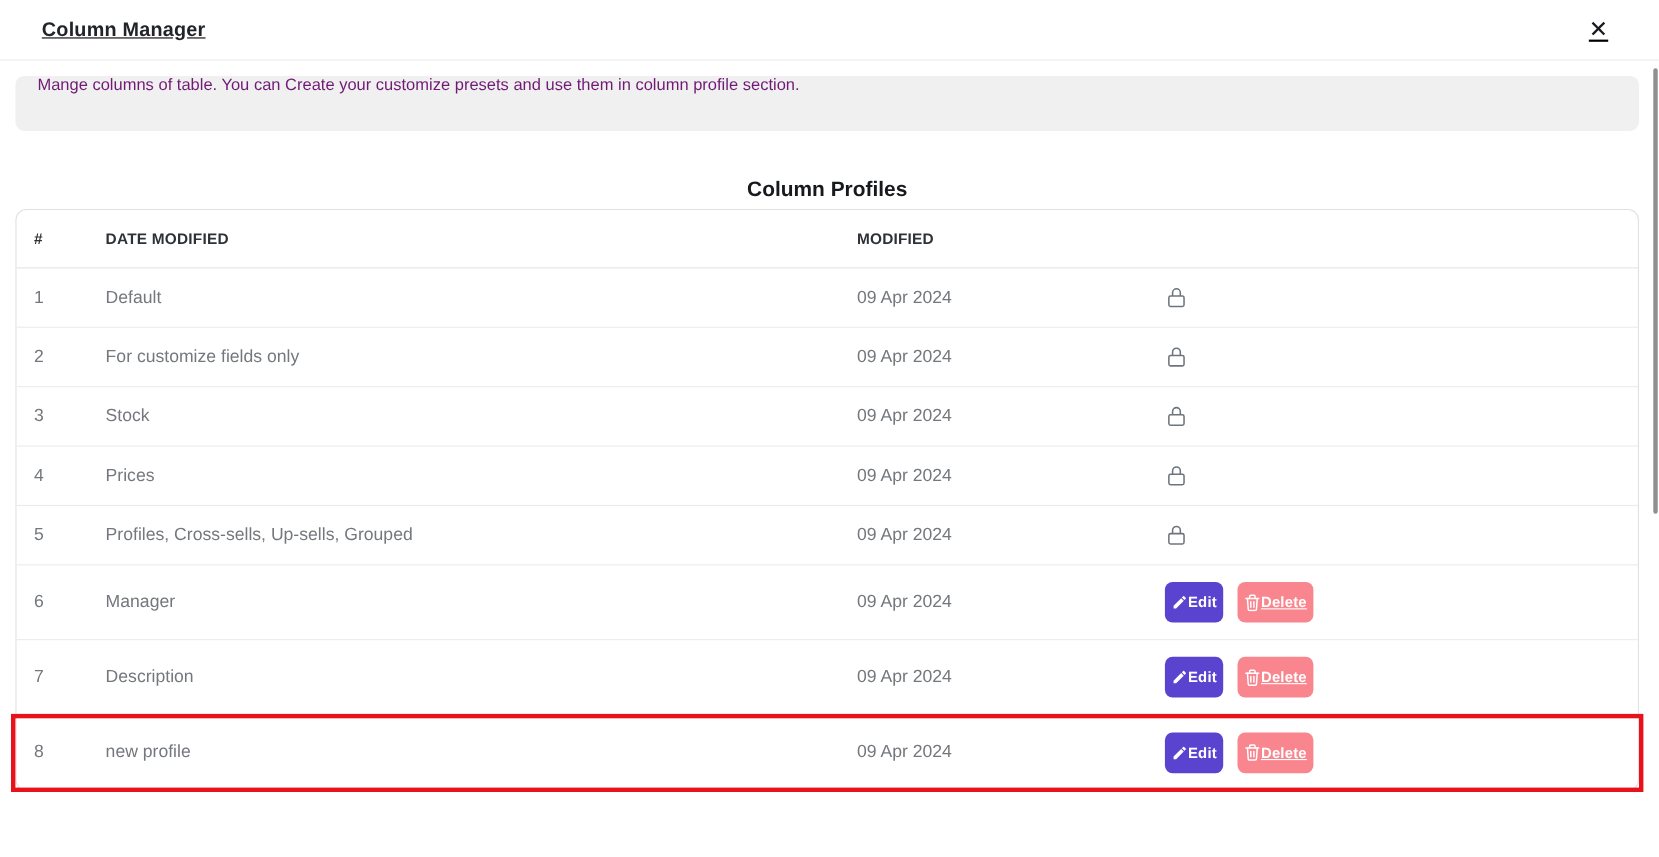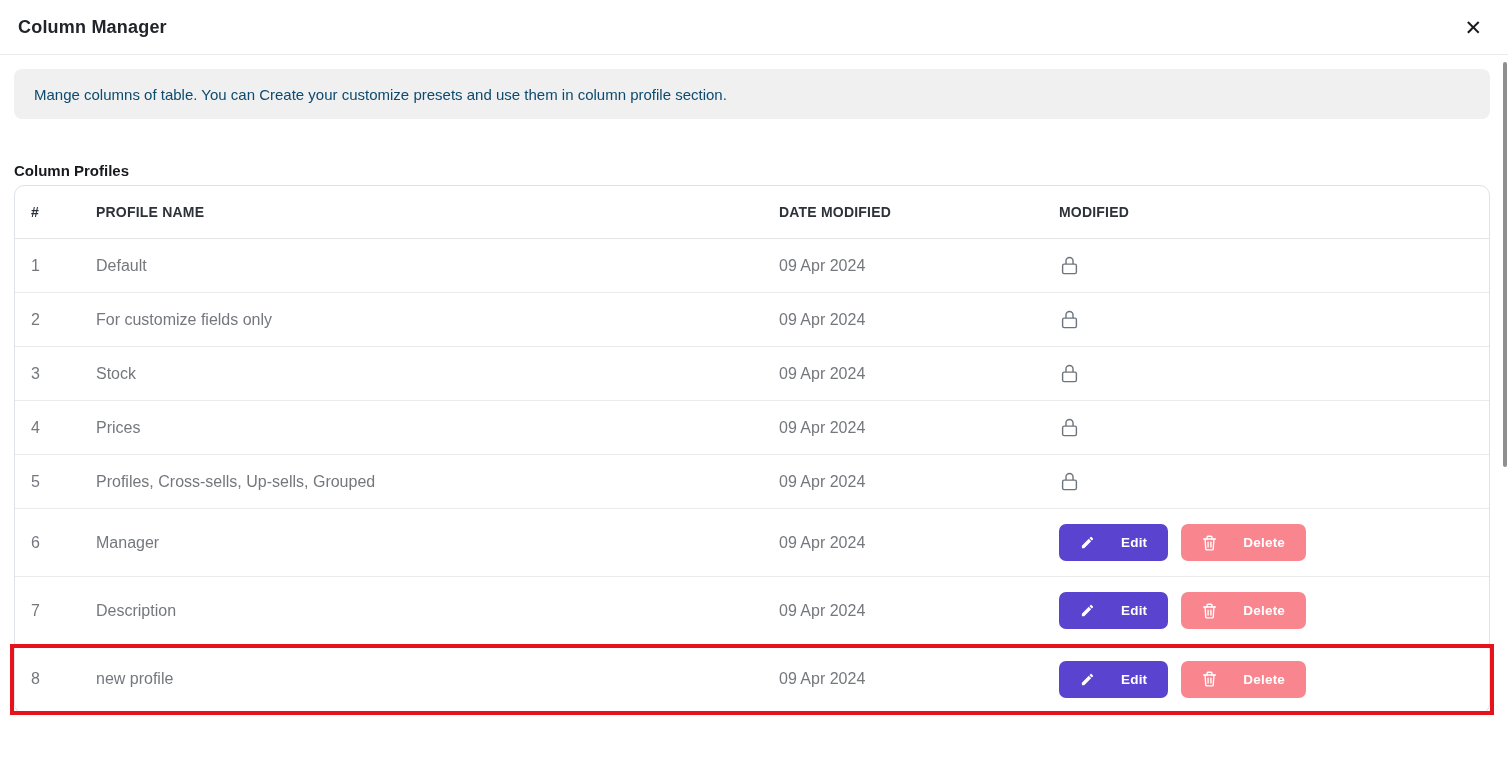--- a/index.html
+++ b/index.html
@@ -3,55 +3,55 @@
 <meta charset="utf-8">
 <style>
   * { margin:0; padding:0; box-sizing:border-box; }
   html,body { width:1508px; height:779px; background:#fff; overflow:hidden;
     font-family:"Liberation Sans", sans-serif; }
 
   .modal { position:relative; width:1508px; height:779px; background:#fff; }
 
   
   .modal-header { height:55px; display:flex; align-items:center;
-    justify-content:space-between; padding:0 18px; border-bottom:1px solid #ececec; }
+    justify-content:space-between; padding:0 38px; border-bottom:1px solid #ececec;text-decoration:underline; }
   .modal-title { font-size:18px; font-weight:700; color:#212529; letter-spacing:.2px; }
   .close-btn { background:none; border:none; font-size:21px; color:#16191d;
     cursor:pointer; line-height:1; padding:4px 8px; font-family:inherit; }
 
   
   .modal-body { padding:14px 18px 0 14px; }
   .notice { background:#f0f0f0; border-radius:8px; height:50px; display:flex;
-    align-items:center; padding:0 20px; color:#0c4a6e; font-size:15px; }
-
-  .section-title { margin-top:43px; margin-bottom:6px; font-size:15px;
-    font-weight:700; color:#17191c; }
+    padding:0 20px; color:#701a75; font-size:15px; }
+
+  .section-title { margin-top:43px; margin-bottom:6px; font-size:19px;
+    font-weight:700; color:#17191c;text-align:center; }
 
   
   .profiles-table { border:1px solid #dee2e6; border-radius:10px; background:#fff; }
   .thead, .trow { display:grid; grid-template-columns:65px 683px 280px 1fr;
     padding-left:16px; align-items:center; }
   .thead { height:53px; border-bottom:1px solid #e4e4e4; }
   .thead .cell { font-size:14px; font-weight:700; color:#2c3237; letter-spacing:.2px; }
   .trow { height:54px; border-bottom:1px solid #ebebeb; position:relative; }
   .trow:last-child { border-bottom:none; }
   .trow.tall { height:68px; }
   .trow .cell { font-size:16px; color:#74787d; }
   .trow.highlighted::after { content:""; position:absolute; left:-5px; right:-5px;
     top:-1px; bottom:-2px; border:4px solid var(--highlight-color,#e8121a);
     pointer-events:none; z-index:5; }
 
   .c-actions { display:flex; align-items:center; gap:13px; }
   .lock-wrap { display:flex; align-items:center; padding-left:2px; }
 
   .btn { height:37px; border:none; border-radius:7px; color:#fff; font-size:13.5px;
-    font-weight:700; display:inline-flex; align-items:center; gap:26px;
-    padding:0 21px; cursor:pointer; font-family:inherit; letter-spacing:.2px; }
+    font-weight:700; display:inline-flex; align-items:center; gap:0;
+    padding:0 6px; cursor:pointer; font-family:inherit; letter-spacing:.2px; }
   .btn-edit { background:var(--edit-color,#5a43cf); }
-  .btn-delete { background:var(--delete-color,#f9868e); }
+  .btn-delete { background:var(--delete-color,#f9868e);text-decoration:underline; }
   .btn svg { display:block; }
 
   
   .scrollbar-thumb { position:absolute; right:1px; top:62px; width:4px; height:405px;
     background:#8f8f8f; border-radius:2px; }
 </style>
 </head>
 <body>
 
 <div class="modal">
@@ -65,21 +65,20 @@
 
     <div class="notice">
       <span>Mange columns of table. You can Create your customize presets and use them in column profile section.</span>
     </div>
 
     <div class="section-title">Column Profiles</div>
 
     <div class="profiles-table">
       <div class="thead">
         <div class="cell">#</div>
-        <div class="cell">PROFILE NAME</div>
         <div class="cell">DATE MODIFIED</div>
         <div class="cell">MODIFIED</div>
       </div>
       <div id="table-body">
   <div class="trow">
     <div class="cell c-index">1</div>
     <div class="cell c-name">Default</div>
     <div class="cell c-date">09 Apr 2024</div>
     <div class="cell c-actions">
       <span class="lock-wrap">

